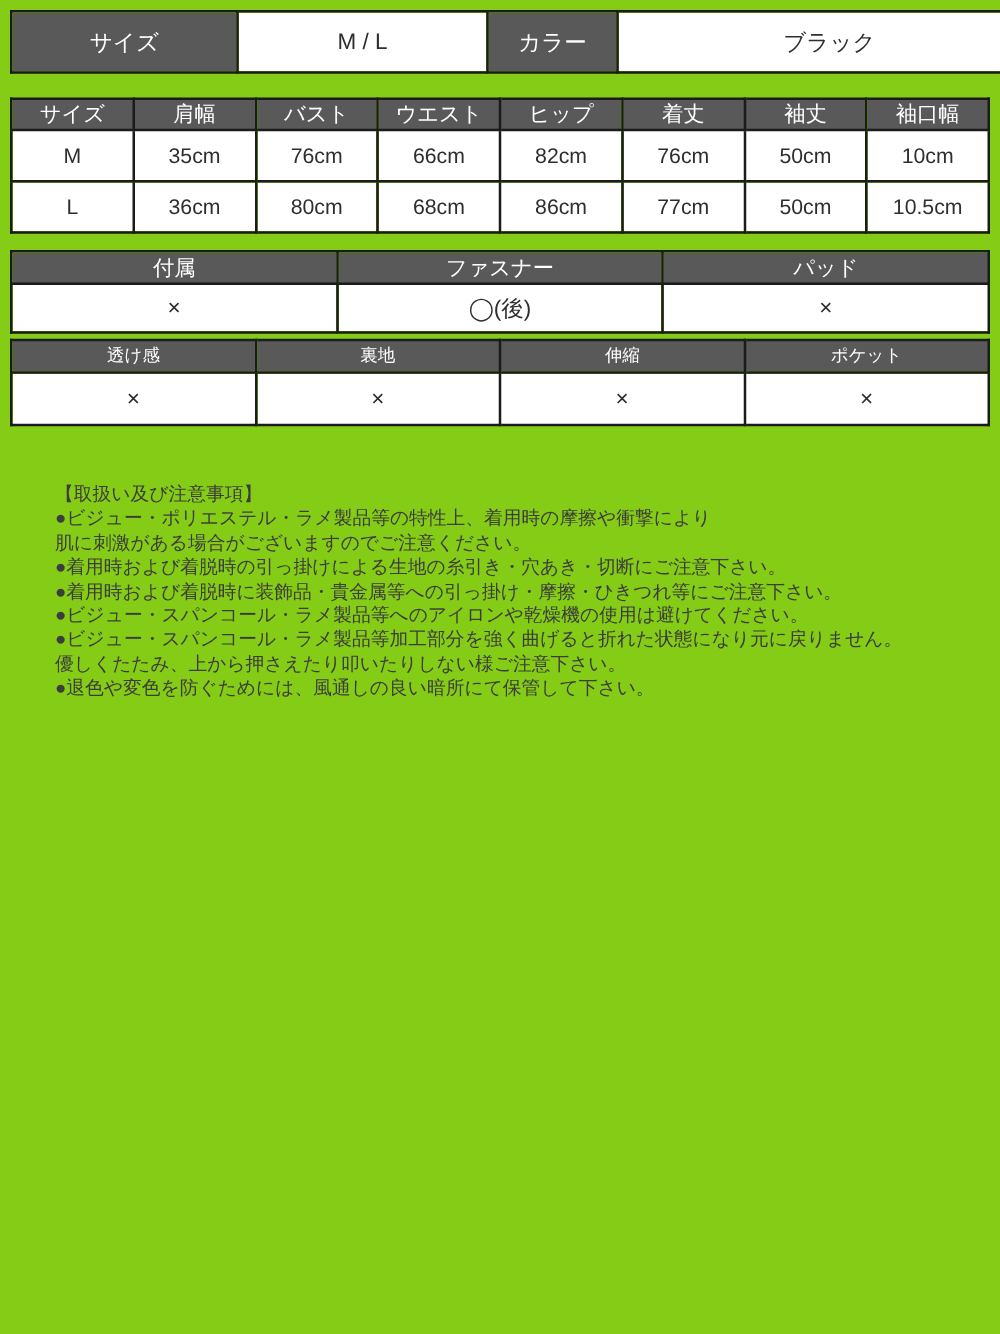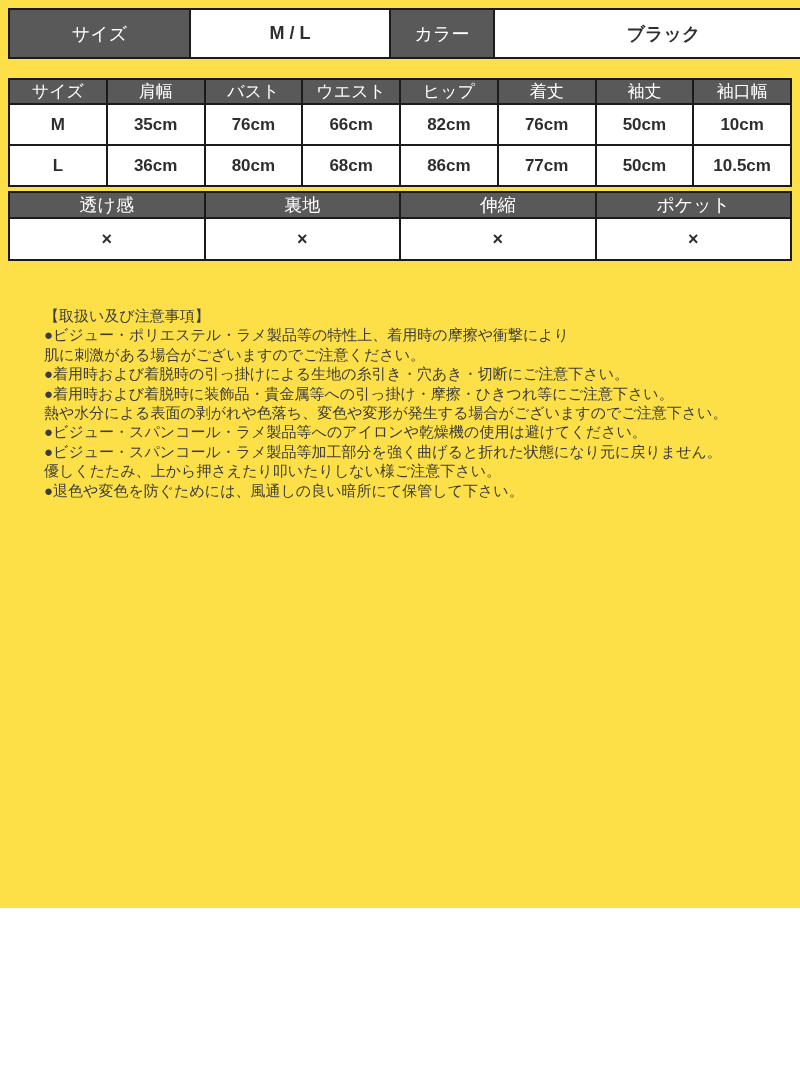--- a/index.html
+++ b/index.html
@@ -4,22 +4,22 @@
 <style>
   html, body {
     margin: 0;
     padding: 0;
     background: #ffffff;
     font-family: "Liberation Sans", "DejaVu Sans", sans-serif;
   }
   .page {
     position: relative;
     width: 800px;
-    height: 908px;
-    background: #fde047;
+    height: 1067px;
+    background: #84cc16;
     overflow: hidden;
   }
   table {
     border-collapse: collapse;
     table-layout: fixed;
     width: 784px;
     margin-left: 8px;
   }
   th, td {
     border: 2px solid #1b1b1b;
@@ -30,21 +30,20 @@
     white-space: nowrap;
   }
   th {
     background: #595959;
     color: #ffffff;
     font-weight: normal;
   }
   td {
     background: #ffffff;
     color: #2e2e2e;
-    font-weight: bold;
   }
 
   
   .t1 { margin-top: 8px; }
   .t1 th, .t1 td { height: 47px; font-size: 18px; }
   .t1 .c1 { width: 179px; }
   .t1 .c2 { width: 198px; }
   .t1 .c3 { width: 102px; }
   .t1 .c4 { width: 297px; padding-left: 20px; }
 
@@ -53,21 +52,21 @@
   .t2 th { height: 23px; font-size: 17px; }
   .t2 td { height: 39px; font-size: 17px; }
 
   
   .t3 { margin-top: 13px; }
   .t3 th { height: 24px; font-size: 17px; }
   .t3 td { height: 37px; font-size: 18px; }
 
   
   .t4 { margin-top: 4px; }
-  .t4 th { height: 24px; font-size: 18px; }
+  .t4 th { height: 24px; font-size: 14px; }
   .t4 td { height: 40px; font-size: 18px; }
 
   
   .notes {
     margin: 45px 20px 0 44px;
     font-size: 15px;
     line-height: 19.4px;
     color: #3c3c3c;
   }
   .notes div { white-space: nowrap; }
@@ -116,20 +115,34 @@
       <td>80cm</td>
       <td>68cm</td>
       <td>86cm</td>
       <td>77cm</td>
       <td>50cm</td>
       <td>10.5cm</td>
     </tr>
   </tbody>
     </table>
 
+  <table class="t3">
+    <tbody>
+        <tr>
+      <th>付属</th>
+      <th>ファスナー</th>
+      <th>パッド</th>
+    </tr>
+    <tr>
+      <td>×</td>
+      <td>◯(後)</td>
+      <td>×</td>
+    </tr>
+  </tbody>
+    </table>
 
   <table class="t4">
     <tbody>
         <tr>
       <th>透け感</th>
       <th>裏地</th>
       <th>伸縮</th>
       <th>ポケット</th>
     </tr>
     <tr>
@@ -140,20 +153,19 @@
     </tr>
   </tbody>
     </table>
 
   <div class="notes">
     <div>【取扱い及び注意事項】</div>
     <div>●ビジュー・ポリエステル・ラメ製品等の特性上、着用時の摩擦や衝撃により</div>
     <div>肌に刺激がある場合がございますのでご注意ください。</div>
     <div>●着用時および着脱時の引っ掛けによる生地の糸引き・穴あき・切断にご注意下さい。</div>
     <div>●着用時および着脱時に装飾品・貴金属等への引っ掛け・摩擦・ひきつれ等にご注意下さい。</div>
-    <div>熱や水分による表面の剥がれや色落ち、変色や変形が発生する場合がございますのでご注意下さい。</div>
     <div>●ビジュー・スパンコール・ラメ製品等へのアイロンや乾燥機の使用は避けてください。</div>
     <div>●ビジュー・スパンコール・ラメ製品等加工部分を強く曲げると折れた状態になり元に戻りません。</div>
     <div>優しくたたみ、上から押さえたり叩いたりしない様ご注意下さい。</div>
     <div>●退色や変色を防ぐためには、風通しの良い暗所にて保管して下さい。</div>
   </div>
 
 </div>
 
 </body></html>

